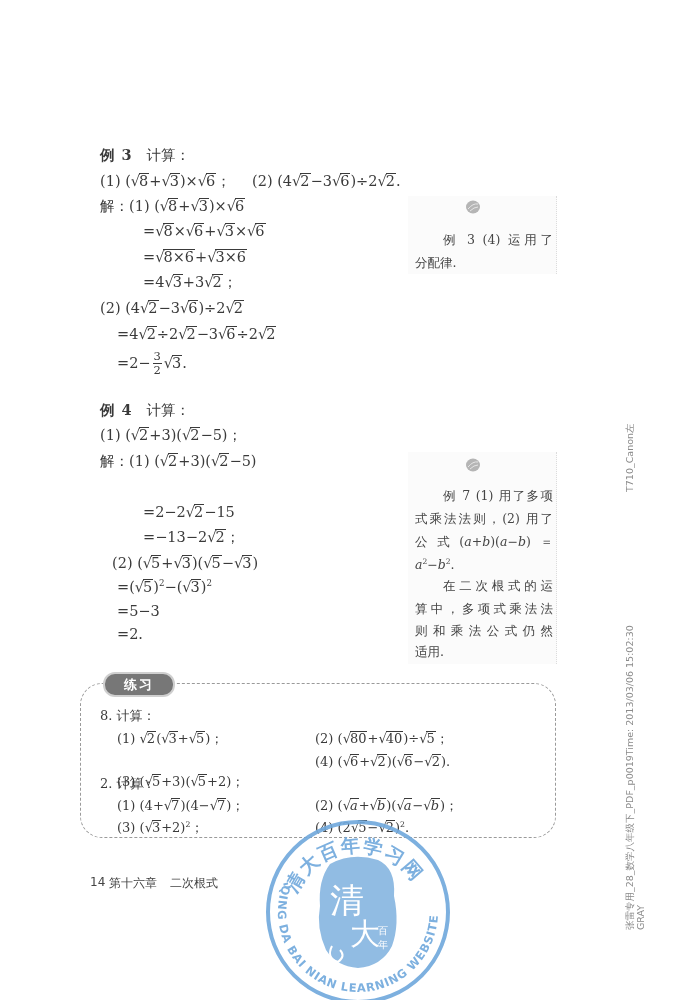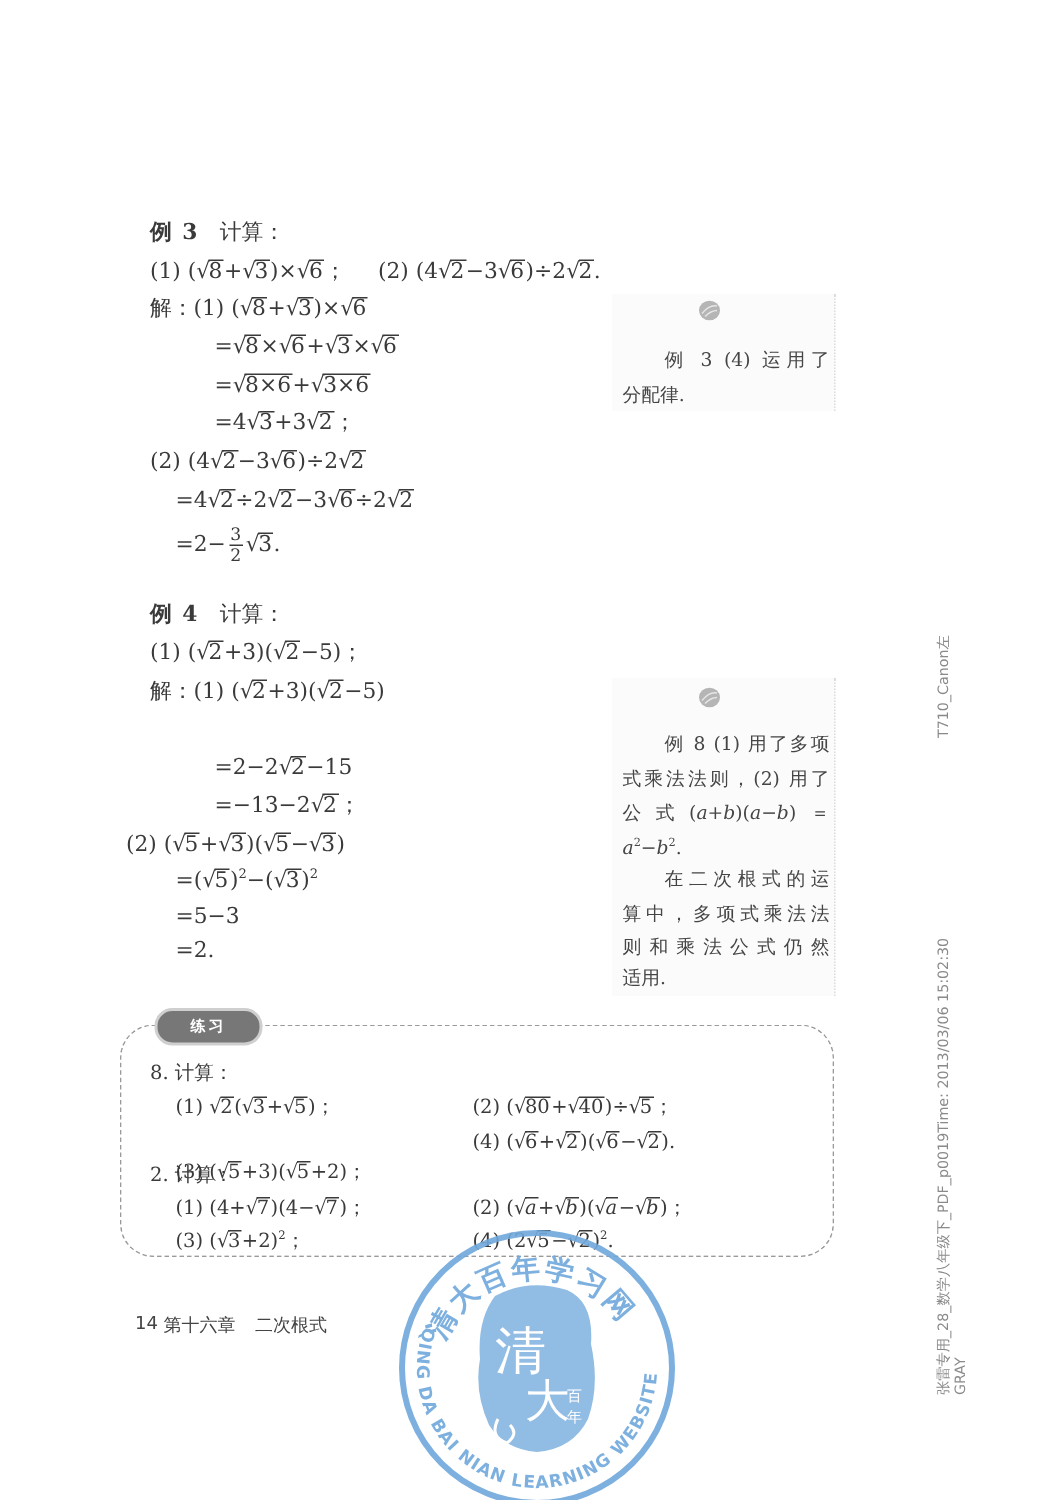--- a/index.html
+++ b/index.html
@@ -16,21 +16,21 @@
   .frac .fn { display:block; border-bottom:1px solid #3a3a3a; padding:0 1px; }
   .frac .fd { display:block; }
   .label-strong { font-weight:bold; letter-spacing:1px; }
 
   .note-box { position:absolute; background:#fbfbfb; border-right:1px dotted #dcdcdc; }
   .note-line { position:absolute; font-family:"DejaVu Serif", serif; font-size:12.5px; line-height:18px; color:#454545; white-space:nowrap; text-align:justify; text-align-last:justify; }
   .note-line.short { text-align-last:left; }
   .leaf { position:absolute; width:18px; height:16px; }
 
   .practice-box { position:absolute; left:80px; top:683px; width:474px; height:153px; border:1.5px dashed #9a9a9a; border-radius:22px; }
-  .badge { position:absolute; left:103px; top:672px; width:68px; height:21px; background:#777; border:2px solid #cfcfcf; border-radius:12px; color:#fff; font-family:"DejaVu Sans", sans-serif; font-weight:bold; font-size:10px; line-height:21px; text-align:center; letter-spacing:2px; }
+  .badge { position:absolute; left:103px; top:672px; width:68px; height:21px; background:#777; border:2px solid #cfcfcf; border-radius:12px; color:#fff; font-family:"DejaVu Sans", sans-serif; font-weight:bold; font-size:13px; line-height:21px; text-align:center; letter-spacing:2px; }
 
   .footer { position:absolute; top:875px; font-family:"DejaVu Sans", sans-serif; font-size:12px; color:#444; white-space:nowrap; }
 
   .margin-rot { position:absolute; transform-origin:left top; transform:rotate(-90deg); font-family:"DejaVu Sans", sans-serif; font-size:9.5px; line-height:11px; color:#8a8a8a; white-space:nowrap; }
 
   .watermark { position:absolute; left:260px; top:816px; width:200px; height:190px; opacity:0.9; }
 </style>
 </head>
 <body>
 
@@ -57,31 +57,31 @@
   <div class="note-line" style="left:443px; top:231px; width:110px;">例 3 (4) 运用了</div>
   <div class="note-line short" style="left:415px; top:254px; width:138px;">分配律.</div>
 
   <div class="ln" style="left:100px; top:400px;">
     <span class="label-strong">例 4</span>&nbsp;&nbsp;&nbsp;<span>计算：</span>
   </div>
   <div class="ln" style="left:100px; top:425px;">(1) (<span class="rad"><span class="rs">√</span><span class="rc">2</span></span>+3)(<span class="rad"><span class="rs">√</span><span class="rc">2</span></span>−5)；</div>
   <div class="ln" style="left:100px; top:451px;">解：(1) (<span class="rad"><span class="rs">√</span><span class="rc">2</span></span>+3)(<span class="rad"><span class="rs">√</span><span class="rc">2</span></span>−5)</div>
   <div class="ln" style="left:143px; top:502px;">=2−2<span class="rad"><span class="rs">√</span><span class="rc">2</span></span>−15</div>
   <div class="ln" style="left:143px; top:527px;">=−13−2<span class="rad"><span class="rs">√</span><span class="rc">2</span></span>；</div>
-  <div class="ln" style="left:84px; top:553px;">(2) (<span class="rad"><span class="rs">√</span><span class="rc">5</span></span>+<span class="rad"><span class="rs">√</span><span class="rc">3</span></span>)(<span class="rad"><span class="rs">√</span><span class="rc">5</span></span>−<span class="rad"><span class="rs">√</span><span class="rc">3</span></span>)</div>
+  <div class="ln" style="left:112px; top:553px;">(2) (<span class="rad"><span class="rs">√</span><span class="rc">5</span></span>+<span class="rad"><span class="rs">√</span><span class="rc">3</span></span>)(<span class="rad"><span class="rs">√</span><span class="rc">5</span></span>−<span class="rad"><span class="rs">√</span><span class="rc">3</span></span>)</div>
   <div class="ln" style="left:117px; top:577px;">=(<span class="rad"><span class="rs">√</span><span class="rc">5</span></span>)<sup>2</sup>−(<span class="rad"><span class="rs">√</span><span class="rc">3</span></span>)<sup>2</sup></div>
   <div class="ln" style="left:117px; top:601px;">=5−3</div>
   <div class="ln" style="left:117px; top:624px;">=2.</div>
 
   <div class="note-box" style="left:408px; top:452px; width:148px; height:212px;"></div>
   <svg class="leaf" style="left:464px; top:457px;" viewBox="0 0 18 16">
     <ellipse cx="9" cy="8" rx="7" ry="6.5" fill="#b5b5b5"></ellipse>
     <path d="M4 10 Q9 4 14 5 M6 12 Q10 8 14 8" stroke="#e6e6e6" stroke-width="1" fill="none"></path>
   </svg>
-  <div class="note-line" style="left:443px; top:487px; width:110px;">例 8 (1) 用了多项</div>
+  <div class="note-line" style="left:443px; top:487px; width:110px;">例 7 (1) 用了多项</div>
   <div class="note-line" style="left:415px; top:510px; width:138px;">式乘法法则，(2) 用了</div>
   <div class="note-line" style="left:415px; top:533px; width:138px;">公式(<i>a</i>+<i>b</i>)(<i>a</i>−<i>b</i>)＝</div>
   <div class="note-line short" style="left:415px; top:556px; width:138px;"><i>a</i><sup>2</sup>−<i>b</i><sup>2</sup>.</div>
   <div class="note-line" style="left:443px; top:577px; width:110px;">在二次根式的运</div>
   <div class="note-line" style="left:415px; top:600px; width:138px;">算中，多项式乘法法</div>
   <div class="note-line" style="left:415px; top:622px; width:138px;">则和乘法公式仍然</div>
   <div class="note-line short" style="left:415px; top:643px; width:138px;">适用.</div>
 
   <div class="practice-box"></div>
   <div class="badge">练习</div>

